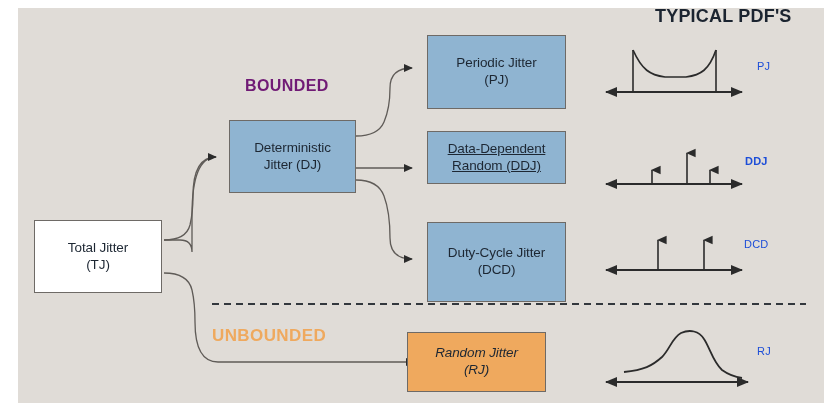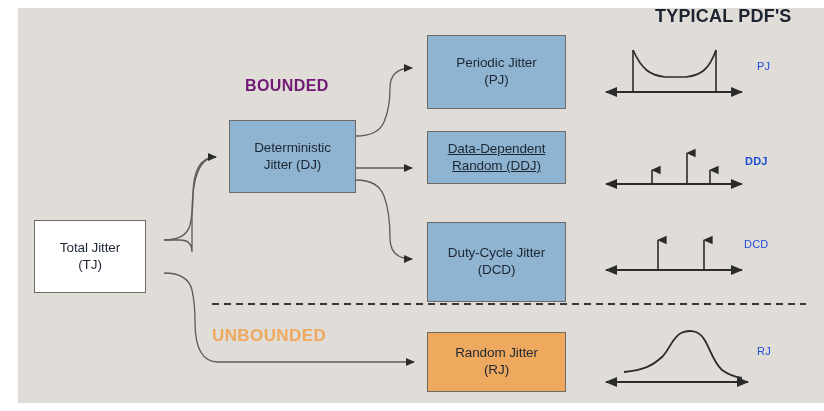--- a/index.html
+++ b/index.html
@@ -46,26 +46,26 @@
     color: #1d2733;
     font-size: 13.5px;
     line-height: 1.25;
     letter-spacing: -0.1px;
   }
   .node .l2 { display: block; }
   .node-white  { background: #ffffff; }
   .node-blue   { background: #8fb4d1; }
   .node-orange { background: #efa95e; }
 
-  #n-tj  { left: 34px;  top: 220px; width: 112px; height: 73px; }
+  #n-tj  { left: 34px;  top: 220px; width: 128px; height: 73px; }
   #n-dj  { left: 229px; top: 120px; width: 127px; height: 73px; }
   #n-pj  { left: 427px; top: 35px;  width: 139px; height: 74px; }
   #n-ddj { left: 427px; top: 131px; width: 139px; height: 53px; text-decoration: underline; }
   #n-dcd { left: 427px; top: 222px; width: 139px; height: 80px; }
-  #n-rj  { left: 427px; top: 332px; width: 139px; height: 60px; }
+  #n-rj  { left: 407px; top: 332px; width: 139px; height: 60px; font-style: italic; }
 
   
   .label {
     position: absolute;
     white-space: nowrap;
   }
   #lbl-bounded {
     left: 245px; top: 77px;
     font-size: 16px; font-weight: bold;
     color: #701a75; letter-spacing: 0.4px;

